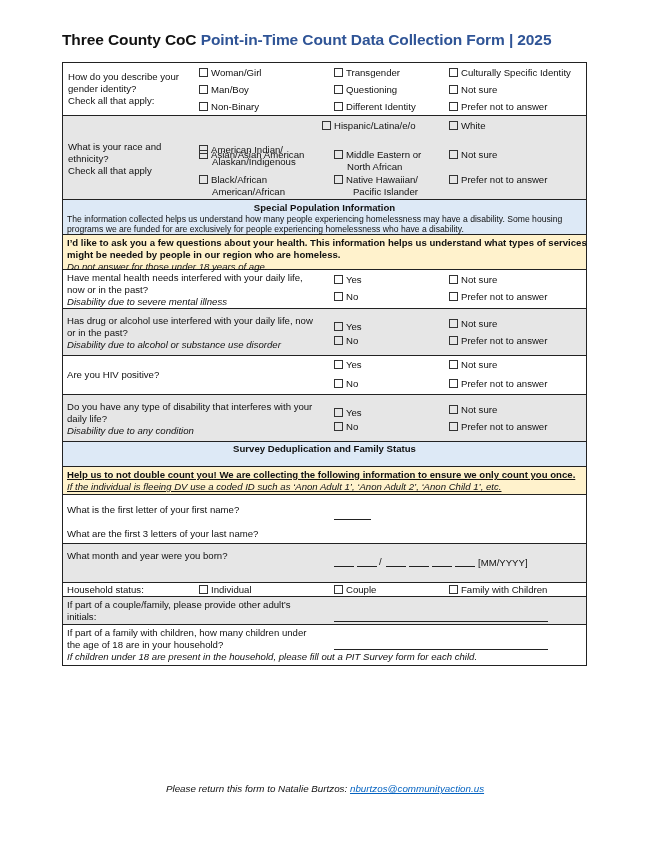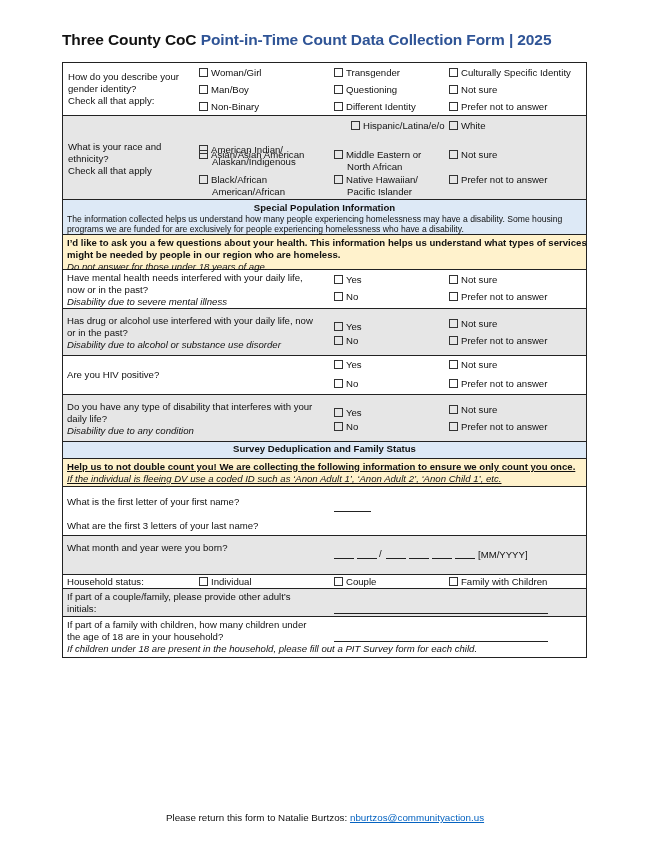--- a/index.html
+++ b/index.html
@@ -54,23 +54,23 @@
         <td class="gray">
           <div class="row" style="height:83px;">
     <div class="abs" style="left:5px;top:25px;">
       <div>What is your race and</div>
       <div>ethnicity?</div>
       <div>Check all that apply</div>
     </div>
     <div class="abs" style="left:136px;top:0;margin-top:28px;"><span class="cb"></span><span>American Indian/</span><div style="padding-left:13px;">Alaskan/Indigenous</div></div>
     <div class="abs" style="left:136px;top:33px;"><span class="cb"></span><span>Asian/Asian American</span></div>
     <div class="abs" style="left:136px;top:58px;"><span class="cb"></span><span>Black/African</span><div style="padding-left:13px;">American/African</div></div>
-    <div class="abs" style="left:288px;top:4px;"><span class="cb"></span><span>Hispanic/Latina/e/o</span></div>
+    <div class="abs" style="left:259px;top:4px;"><span class="cb"></span><span>Hispanic/Latina/e/o</span></div>
     <div class="abs" style="left:271px;top:33px;"><span class="cb"></span><span>Middle Eastern or</span><div style="padding-left:13px;">North African</div></div>
-    <div class="abs" style="left:271px;top:58px;"><span class="cb"></span><span>Native Hawaiian/</span><div style="padding-left:13px;">Pacific Islander</div></div>
+    <div class="abs" style="left:271px;top:58px;text-align:right;"><span class="cb"></span><span>Native Hawaiian/</span><div style="padding-left:13px;">Pacific Islander</div></div>
     <div class="abs" style="left:386px;top:4px;"><span class="cb"></span><span>White</span></div>
     <div class="abs" style="left:386px;top:33px;"><span class="cb"></span><span>Not sure</span></div>
     <div class="abs" style="left:386px;top:58px;"><span class="cb"></span><span>Prefer not to answer</span></div>
   </div>
         </td>
       </tr>
 
   <tr>
         <td class="blue-bg">
           <div class="row" style="height:34px;">
@@ -150,21 +150,21 @@
     <div class="abs" style="left:271px;top:12px;"><span class="cb"></span><span>Yes</span></div>
     <div class="abs" style="left:271px;top:26px;"><span class="cb"></span><span>No</span></div>
     <div class="abs" style="left:386px;top:9px;"><span class="cb"></span><span>Not sure</span></div>
     <div class="abs" style="left:386px;top:26px;"><span class="cb"></span><span>Prefer not to answer</span></div>
   </div>
         </td>
       </tr>
 
   <tr>
         <td class="blue-bg">
-          <div class="row" style="height:16px;">
+          <div class="row" style="height:24px;">
     <div class="abs bold" style="left:0;right:0;top:1px;text-align:center;">Survey Deduplication and Family Status</div>
   </div>
         </td>
       </tr>
 
   <tr>
         <td class="yellow-bg">
           <div class="row" style="height:27px;">
     <div class="abs" style="left:4px;top:2px;text-decoration:underline;">
       <div class="bold">Help us to not double count you! We are collecting the following information to ensure we only count you once.</div>
@@ -234,15 +234,15 @@
       <div>the age of 18 are in your household?</div>
       <div class="ital">If children under 18 are present in the household, please fill out a PIT Survey form for each child.</div>
     </div>
     <span class="abs blank" style="left:271px;top:14px;width:214px;"></span>
   </div>
         </td>
       </tr>
 </tbody>
   </table>
 
-<div class="footer" style="top:811px;">
+<div class="footer" style="top:782px;font-style:italic;">
   <div><span>Please return this form to Natalie Burtzos: </span><a>nburtzos@communityaction.us</a></div>
 </div>
 
 </body></html>

